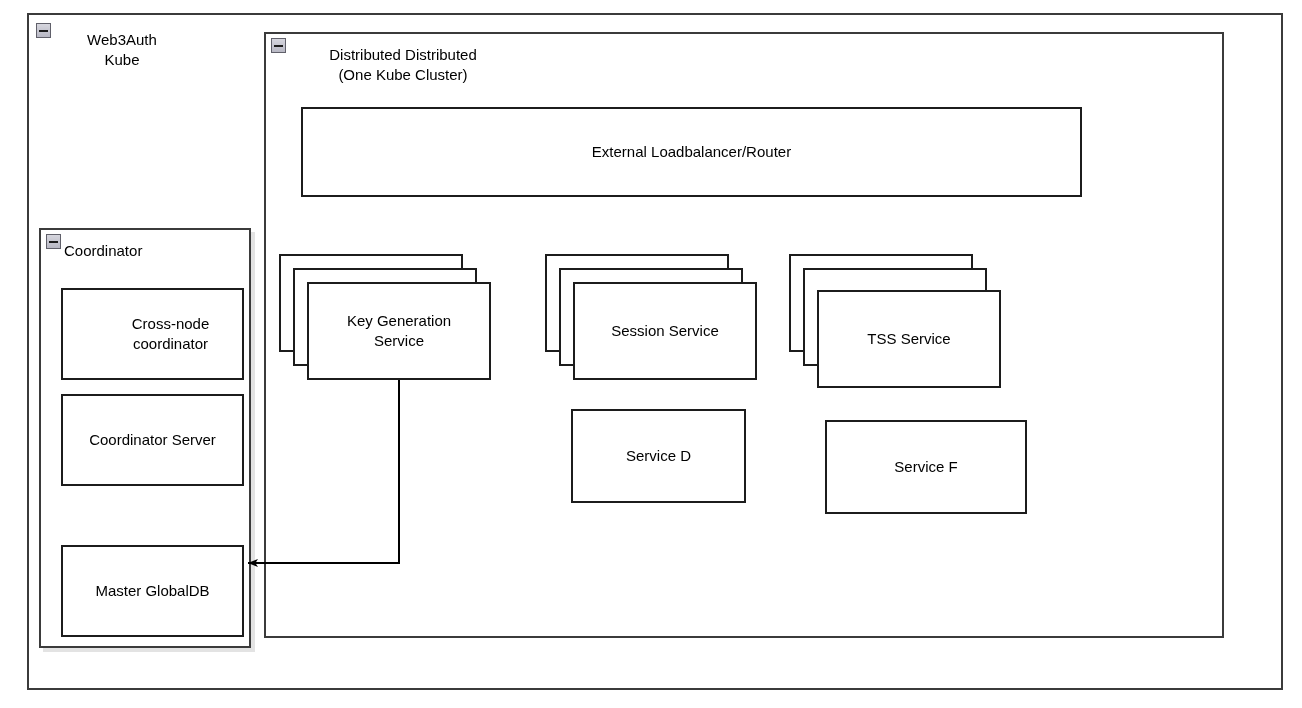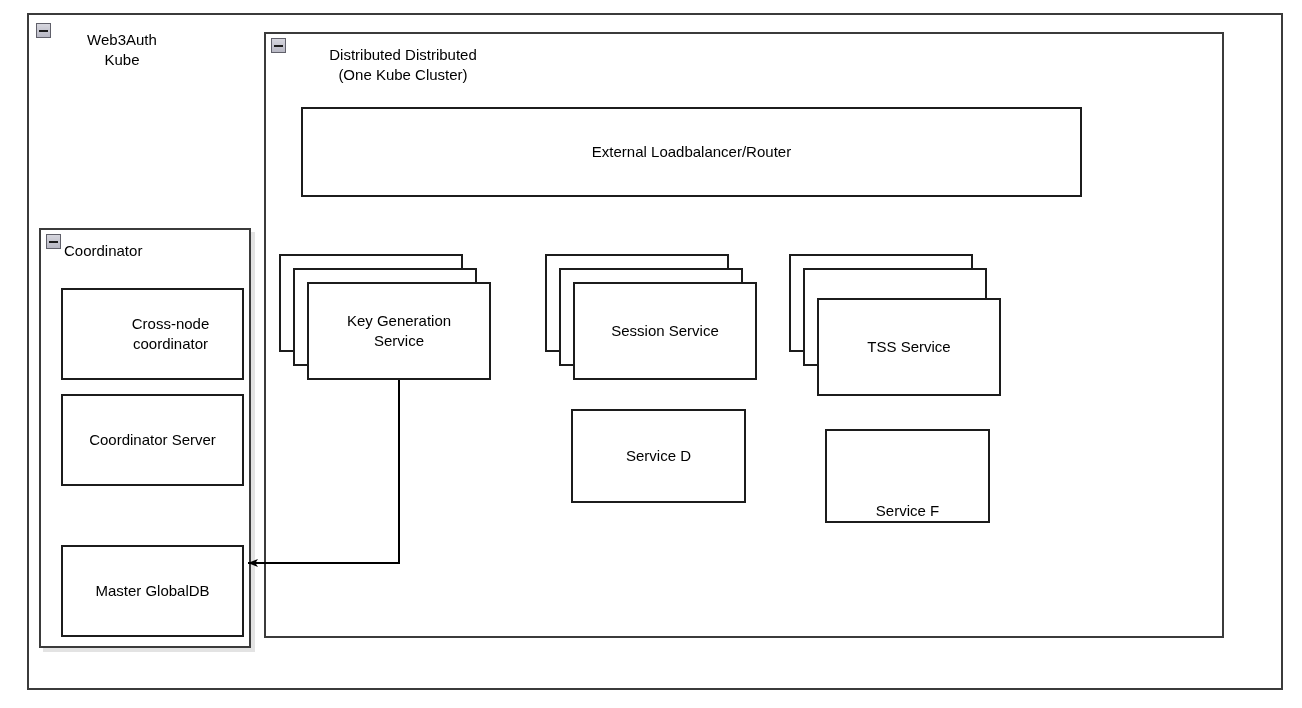--- a/index.html
+++ b/index.html
@@ -140,30 +140,30 @@
     <div class="layer" style="left:0px;  top:0px;  width:184px; height:98px;"></div>
     <div class="layer" style="left:14px; top:14px; width:184px; height:98px;"></div>
     <div class="layer front" style="left:28px; top:28px; width:184px; height:98px;">
       <span class="node-label">Session Service</span>
     </div>
   </div>
 
   <div class="stack" style="left:789px; top:254px; width:212px; height:126px;">
     <div class="layer" style="left:0px;  top:0px;  width:184px; height:98px;"></div>
     <div class="layer" style="left:14px; top:14px; width:184px; height:98px;"></div>
-    <div class="layer front" style="left:28px; top:44px; width:184px; height:98px;">
+    <div class="layer front" style="left:28px; top:36px; width:184px; height:98px;">
       <span class="node-label">TSS Service</span>
     </div>
   </div>
 
   <div class="abs node-box" style="left:563px; top:409px; width:175px; height:94px;">
     <span class="node-label">Service D</span>
   </div>
 
-  <div class="abs node-box" style="left:817px; top:429px; width:165px; height:94px;align-items:flex-end;">
+  <div class="abs node-box" style="left:817px; top:420px; width:202px; height:94px;">
     <span class="node-label">Service F</span>
   </div>
 
   <div class="abs shadow-box" style="left:39px; top:228px; width:212px; height:420px;"></div>
 
   <div class="collapse-icon" style="left:46px; top:234px;"></div>
 
   <div class="group-title" style="left:64px; top:241px; width:120px; text-align:left;">Coordinator</div>
 
   <div class="abs node-box" style="left:53px; top:288px; width:183px; height:92px;padding-left:36px;">

